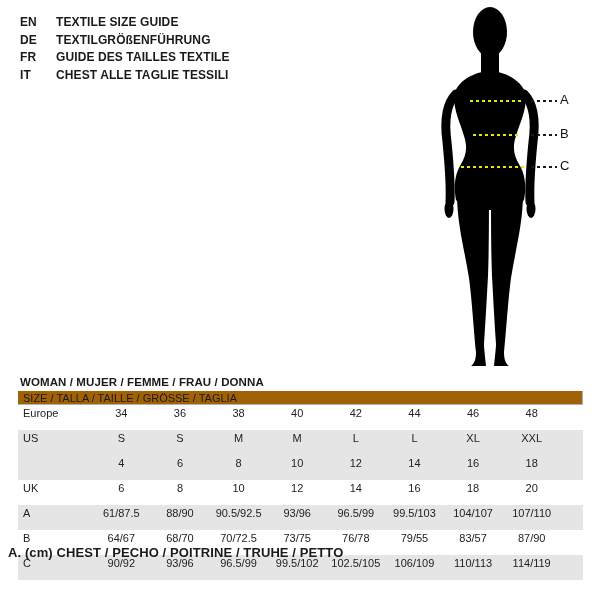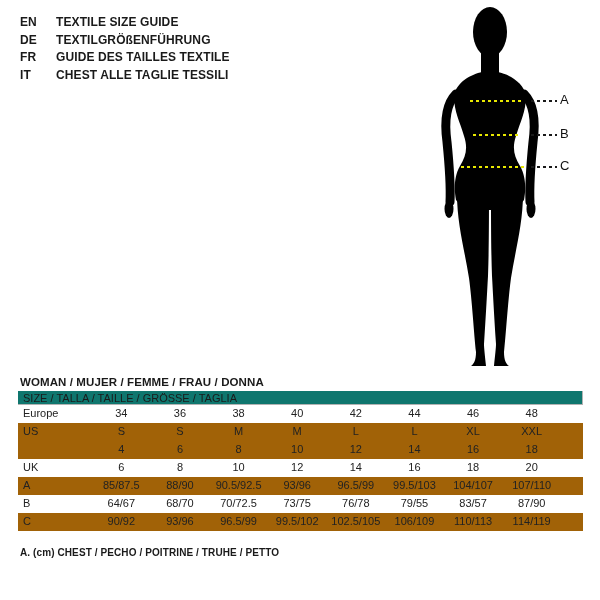--- a/index.html
+++ b/index.html
@@ -14,27 +14,27 @@
   
   .figure-svg{position:absolute;left:420px;top:4px;width:140px;height:362px;}
   
   .dash-y{position:absolute;height:2px;background:repeating-linear-gradient(90deg,#e8e800 0 3px,transparent 3px 6px);}
   .dash-k{position:absolute;height:2px;background:repeating-linear-gradient(90deg,#1a1a1a 0 3px,transparent 3px 6px);}
   .marker-label{position:absolute;left:560px;width:22px;font-size:13px;line-height:16px;text-align:left;color:#111;}
   
   .section-heading{position:absolute;left:20px;top:364px;font-size:11.5px;font-weight:700;letter-spacing:.1px;margin-top:12px;}
   
   .size-table{position:absolute;left:18px;top:391px;width:565px;font-size:11px;color:#222;}
-  .t-header{height:14px;line-height:14px;background:#0f766e;padding-left:5px;color:#1a1a1a;border-right:1px solid #b2b2b2;border-bottom:1px solid #b2b2b2;box-sizing:border-box;font-size:11px;}
-  .tr{display:grid;grid-template-columns:74px repeat(8,1fr) 22px;height:18px;line-height:16.3px;}
-  .tr.shaded{background:#a16207;}
+  .t-header{height:14px;line-height:14px;background:#a16207;padding-left:5px;color:#1a1a1a;border-right:1px solid #b2b2b2;border-bottom:1px solid #b2b2b2;box-sizing:border-box;font-size:11px;}
+  .tr{display:grid;grid-template-columns:74px repeat(8,1fr) 22px;height:25px;line-height:16.3px;}
+  .tr.shaded{background:#e5e5e5;}
   .td{text-align:center;white-space:nowrap;}
   .td.rowlabel{text-align:left;padding-left:5px;}
   
-  .legend{position:absolute;left:20px;top:545px;font-size:10px;font-weight:700;letter-spacing:.1px;}
+  .legend{position:absolute;left:8px;top:545px;font-size:13px;font-weight:700;letter-spacing:.1px;}
   .legend-line{height:15.5px;line-height:15.5px;}
 </style>
 </head>
 <body>
 
 <div class="langs">
   <div class="lang-row">
     <span class="lang-code">EN</span>
     <span class="lang-label">TEXTILE SIZE GUIDE</span>
   </div>
@@ -136,21 +136,21 @@
     <div class="td">12</div>
     <div class="td">14</div>
     <div class="td">16</div>
     <div class="td">18</div>
     <div class="td">20</div>
     <div class="td"></div>
   </div>
 
   <div class="tr shaded">
     <div class="td rowlabel">A</div>
-    <div class="td">85/87.5</div>
+    <div class="td">61/87.5</div>
     <div class="td">88/90</div>
     <div class="td">90.5/92.5</div>
     <div class="td">93/96</div>
     <div class="td">96.5/99</div>
     <div class="td">99.5/103</div>
     <div class="td">104/107</div>
     <div class="td">107/110</div>
     <div class="td"></div>
   </div>
 

